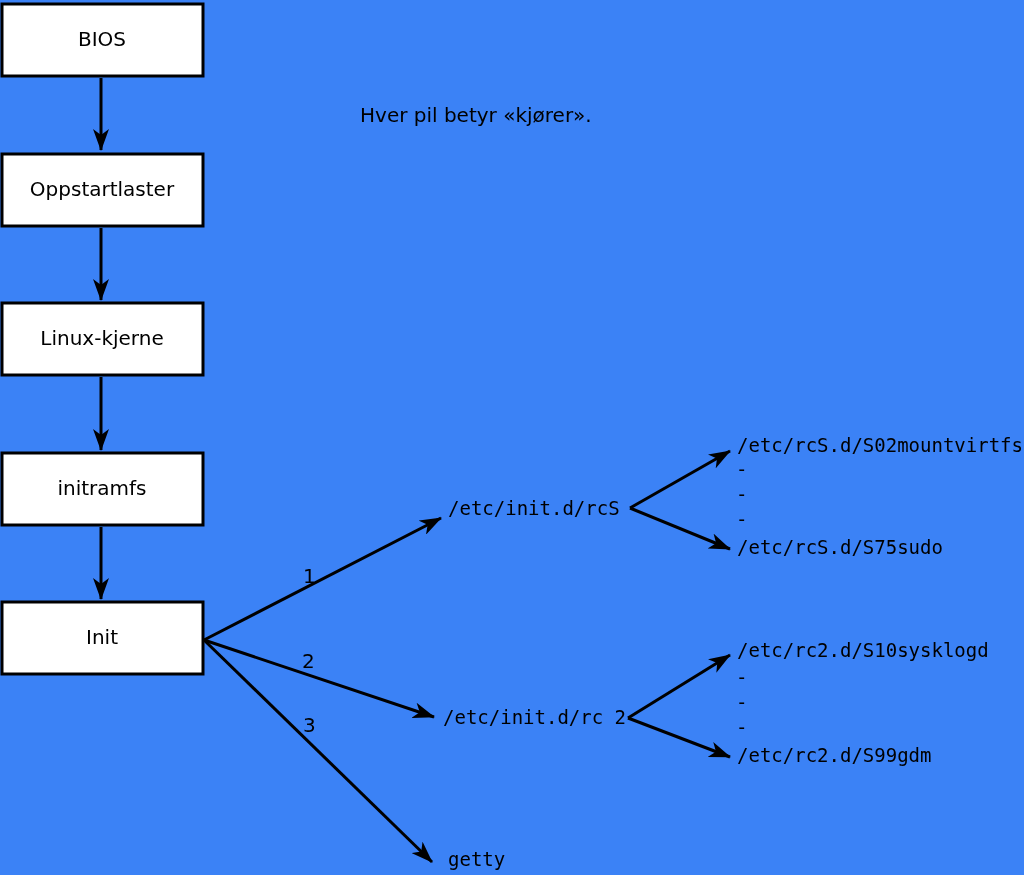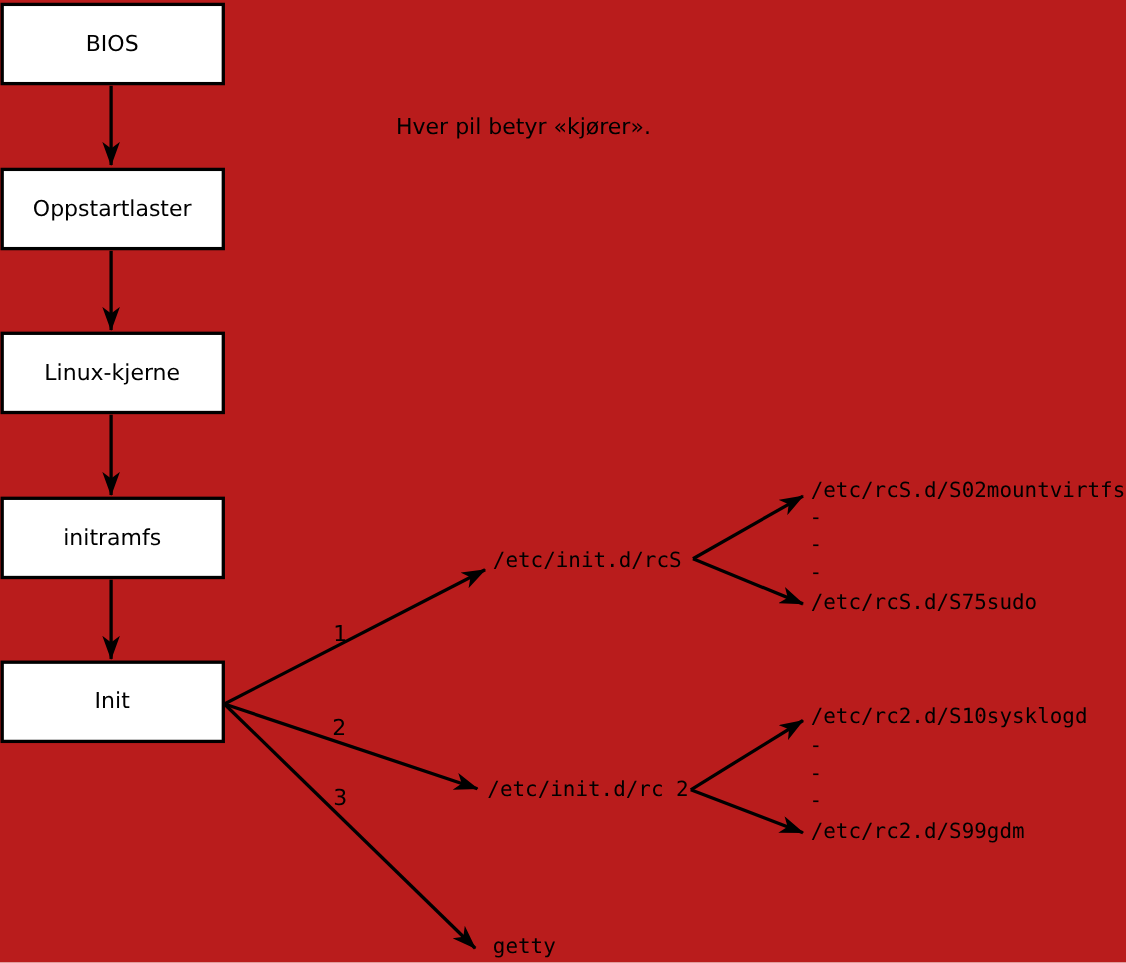--- a/index.html
+++ b/index.html
@@ -4,21 +4,21 @@
 <style>
   html, body {
     margin: 0;
     padding: 0;
     background: #ffffff;
   }
   .stage {
     position: relative;
     width: 1024px;
     height: 875px;
-    background: #b91c1c;
+    background: #3b82f6;
     overflow: hidden;
   }
   svg {
     display: block;
   }
   .box-rect {
     fill: #ffffff;
     stroke: #000000;
     stroke-width: 3;
   }

